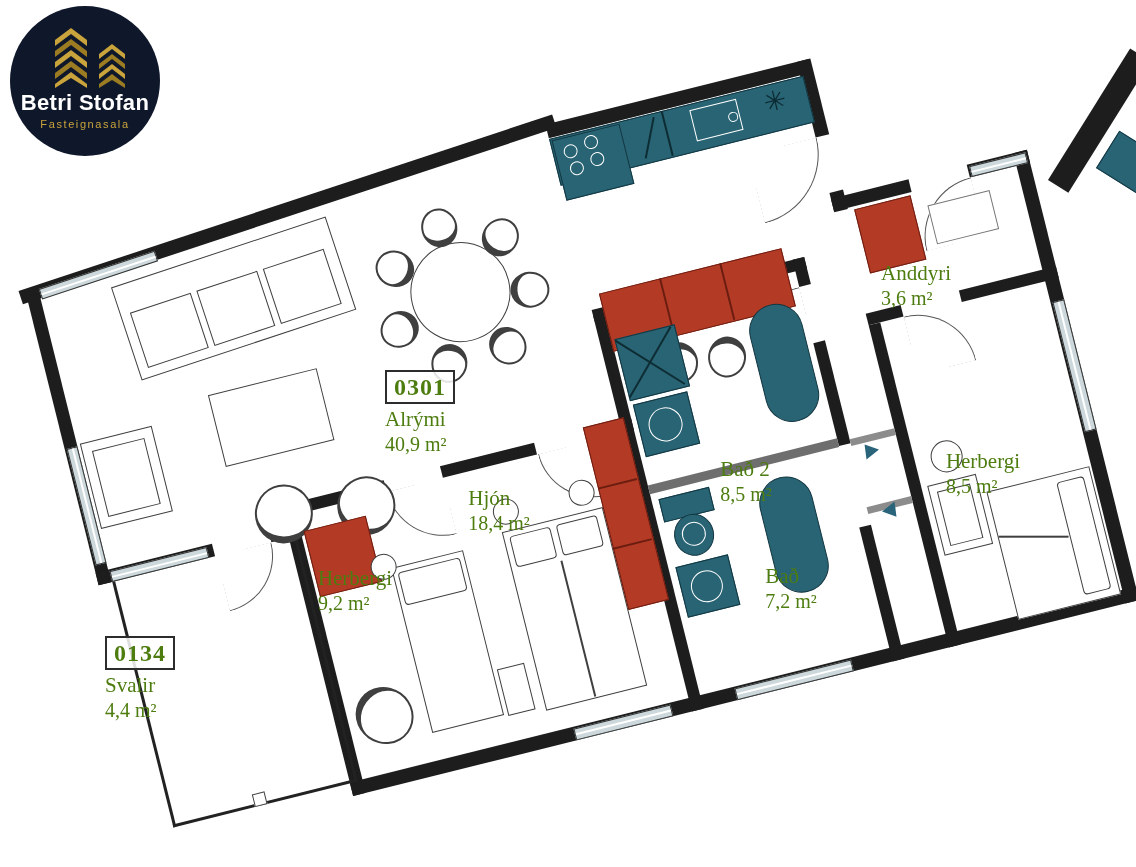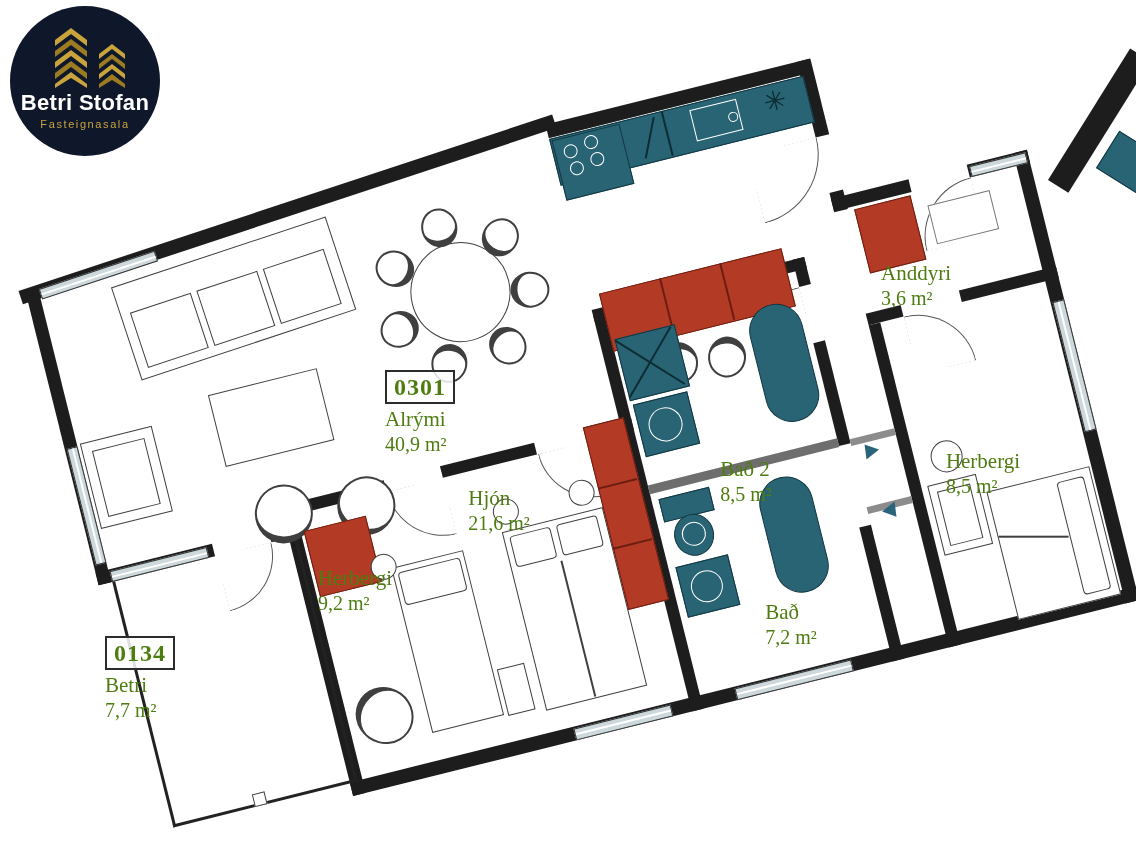--- a/index.html
+++ b/index.html
@@ -210,36 +210,36 @@
   <div class="rarea">3,6 m²</div>
 </div>
 <div class="rlabel" style="left:983px;top:449px">
   <div class="rname">Herbergi</div>
   <div class="rarea">8,5 m²</div>
 </div>
 <div class="rlabel" style="left:746px;top:457px">
   <div class="rname">Bað 2</div>
   <div class="rarea">8,5 m²</div>
 </div>
-<div class="rlabel" style="left:791px;top:600px">
+<div class="rlabel" style="left:791px;top:564px">
   <div class="rname">Bað</div>
   <div class="rarea">7,2 m²</div>
 </div>
 <div class="rlabel" style="left:499px;top:486px">
   <div class="rname">Hjón</div>
-  <div class="rarea">21,6 m²</div>
+  <div class="rarea">18,4 m²</div>
 </div>
 <div class="rlabel" style="left:355px;top:566px">
   <div class="rname">Herbergi</div>
   <div class="rarea">9,2 m²</div>
 </div>
 <div class="rlabel" style="left:140px;top:636px">
   <div class="unitbox">0134</div>
-  <div class="rname">Betri</div>
-  <div class="rarea">7,7 m²</div>
+  <div class="rname">Svalir</div>
+  <div class="rarea">4,4 m²</div>
 </div>
 
 <div id="logo">
   <svg width="78" height="60" viewBox="0 0 78 60">
     <g fill="#c9a43c">
       <path d="M0 12 L16 0 L32 12 L32 18 L16 6 L0 18 Z"></path>
       <path d="M0 23 L16 11 L32 23 L32 29 L16 17 L0 29 Z" fill="#9c7c22"></path>
       <path d="M0 34 L16 22 L32 34 L32 40 L16 28 L0 40 Z"></path>
       <path d="M0 45 L16 33 L32 45 L32 51 L16 39 L0 51 Z" fill="#9c7c22"></path>
       <path d="M0 56 L16 44 L32 56 L32 60 L16 50 L0 60 Z"></path>

